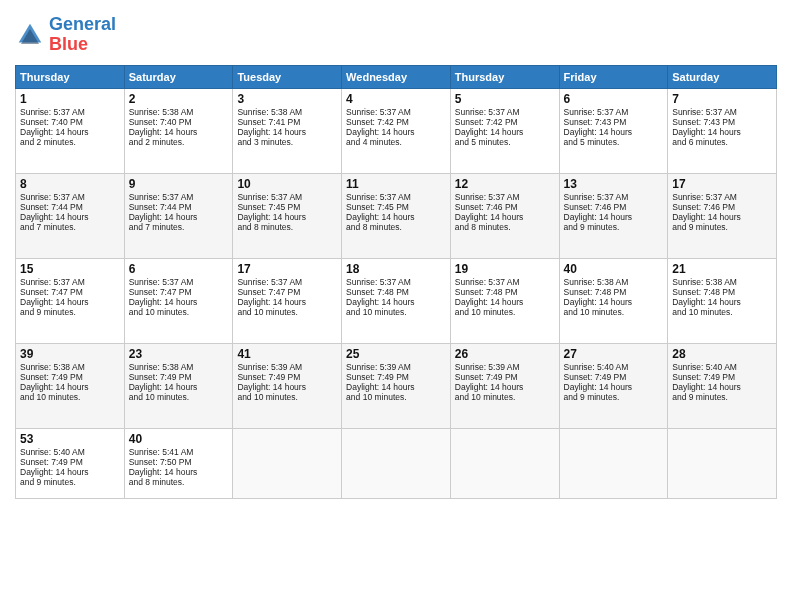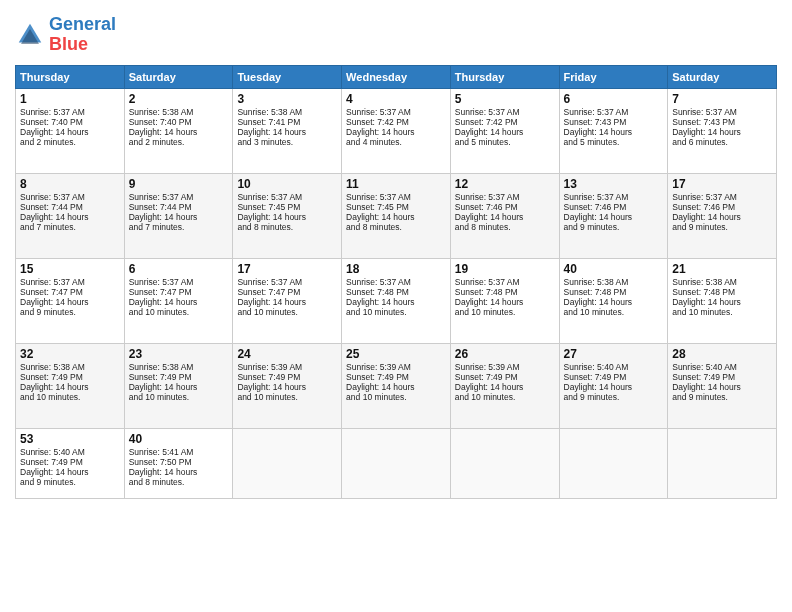--- a/index.html
+++ b/index.html
@@ -274,35 +274,35 @@
           <td>
             <span class="day-num">21</span>
             <div>Sunrise: 5:38 AM</div>
             <div>Sunset: 7:48 PM</div>
             <div style="white-space: pre-line;">Daylight: 14 hours
 and 10 minutes.</div>
           </td>
         </tr>
         <tr>
           <td>
-            <span class="day-num">32</span>
+            <span class="day-num">39</span>
             <div>Sunrise: 5:38 AM</div>
             <div>Sunset: 7:49 PM</div>
             <div style="white-space: pre-line;">Daylight: 14 hours
 and 10 minutes.</div>
           </td>
           <td>
             <span class="day-num">23</span>
             <div>Sunrise: 5:38 AM</div>
             <div>Sunset: 7:49 PM</div>
             <div style="white-space: pre-line;">Daylight: 14 hours
 and 10 minutes.</div>
           </td>
           <td>
-            <span class="day-num">24</span>
+            <span class="day-num">41</span>
             <div>Sunrise: 5:39 AM</div>
             <div>Sunset: 7:49 PM</div>
             <div style="white-space: pre-line;">Daylight: 14 hours
 and 10 minutes.</div>
           </td>
           <td>
             <span class="day-num">25</span>
             <div>Sunrise: 5:39 AM</div>
             <div>Sunset: 7:49 PM</div>
             <div style="white-space: pre-line;">Daylight: 14 hours

